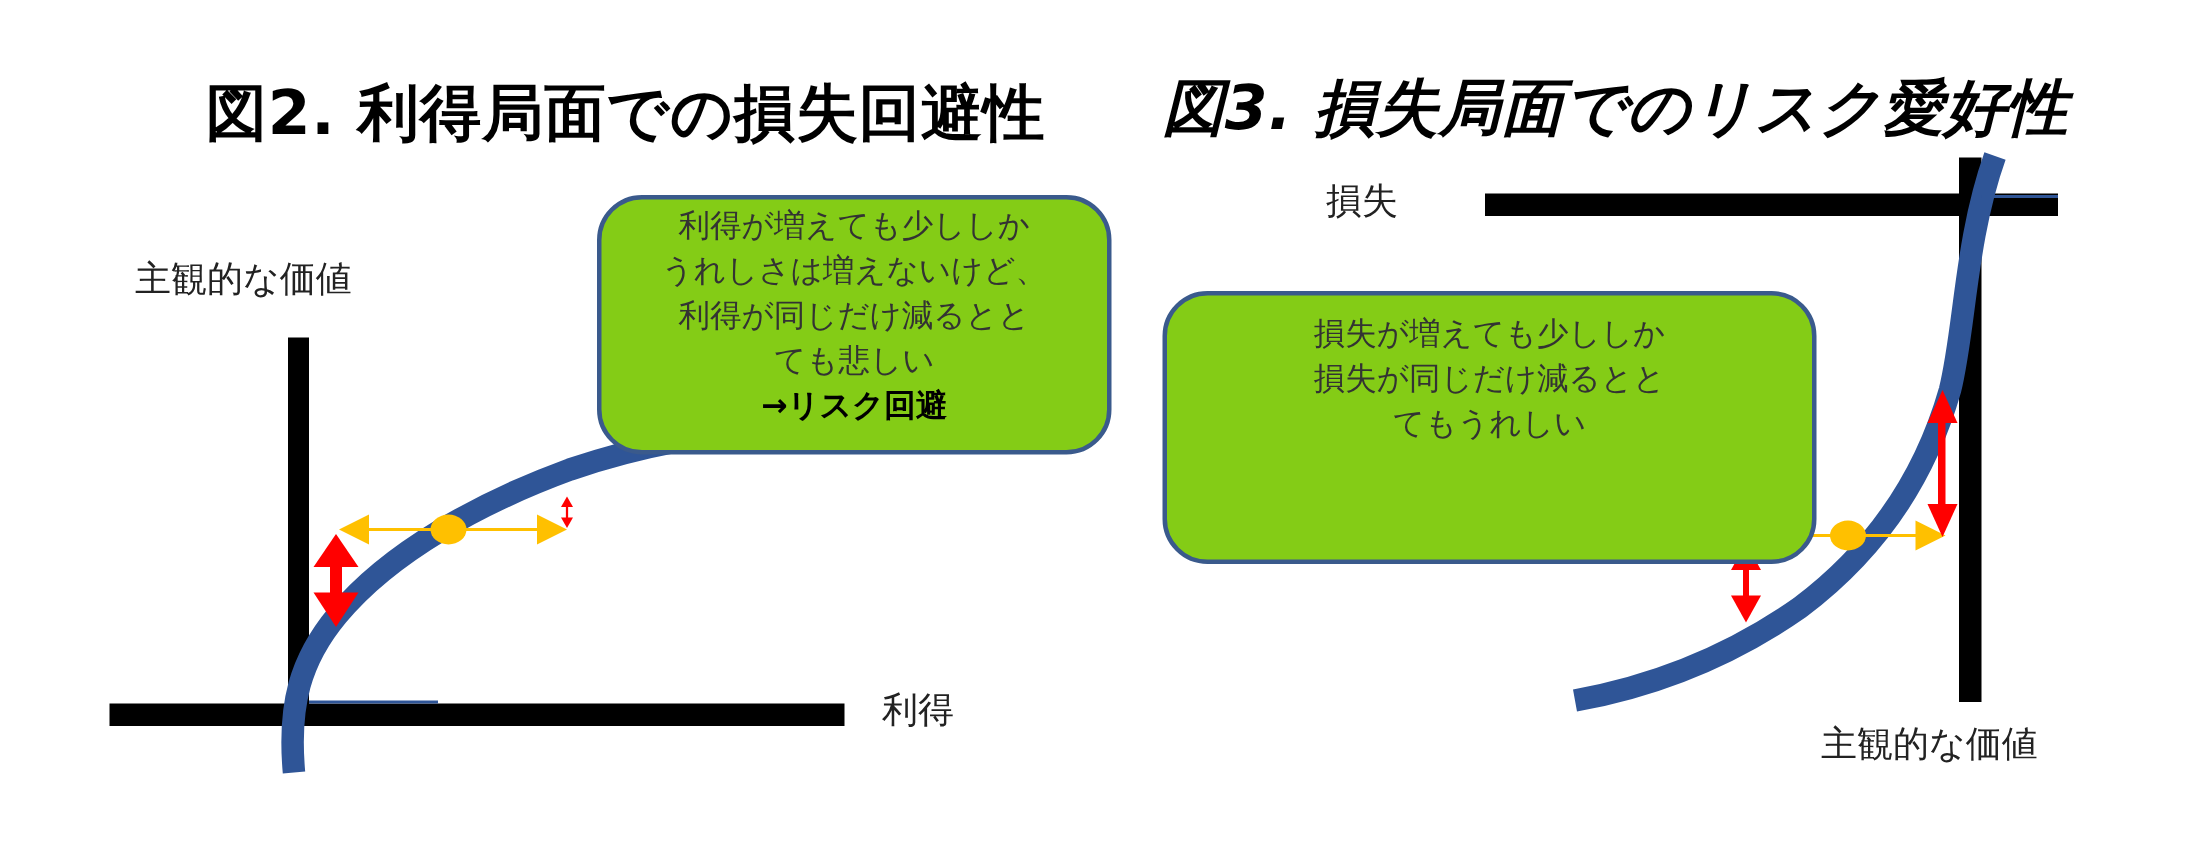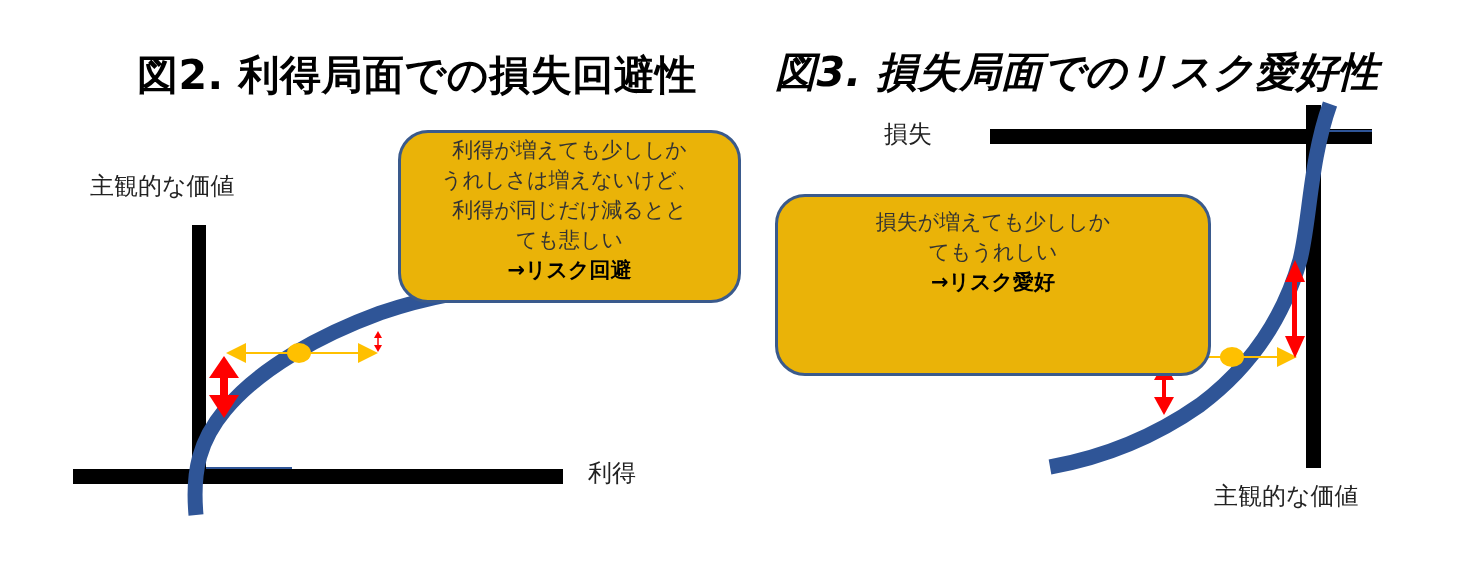--- a/index.html
+++ b/index.html
@@ -8,21 +8,21 @@
     .title { position: absolute; font-weight: bold; font-size: 41px; letter-spacing: 0.5px; white-space: nowrap; }
     #title-left { left: 137px; top: 48px; }
     #title-right { left: 775px; top: 45px; font-style: italic; }
     .axis-label { position: absolute; font-size: 24px; color: #222; white-space: nowrap; font-weight: 300; }
     #fig2-ylabel { left: 90px; top: 170px; }
     #fig2-xlabel { left: 588px; top: 457px; }
     #fig3-xlabel { left: 884px; top: 118px; }
     #fig3-ylabel { left: 1214px; top: 480px; }
     svg.diagram { position: absolute; left: 0; top: 0; }
     .callout { position: absolute; box-sizing: border-box; border: 3px solid #3a5a8c; border-radius: 30px;
-               background: #eab308; text-align: center; font-size: 21px; line-height: 30px; color: #333; }
+               background: #84cc16; text-align: center; font-size: 21px; line-height: 30px; color: #333; }
     .callout .line { display: block; white-space: nowrap; }
     .callout .conclusion { display: block; font-weight: bold; color: #000; }
     #callout-left { left: 398px; top: 130px; width: 343px; height: 173px; padding-top: 2px; }
     #callout-right { left: 775px; top: 194px; width: 436px; height: 182px; padding-top: 10px; }
   </style>
 </head>
 <body>
 
 <div id="title-left" class="title">図2. 利得局面での損失回避性</div>
 <div id="title-right" class="title">図3. 損失局面でのリスク愛好性</div>
@@ -95,15 +95,15 @@
 <div id="callout-left" class="callout">
   <span class="line">利得が増えても少ししか</span>
   <span class="line">うれしさは増えないけど、</span>
   <span class="line">利得が同じだけ減るとと</span>
   <span class="line">ても悲しい</span>
   <span class="conclusion">→リスク回避</span>
 </div>
 
 <div id="callout-right" class="callout">
   <span class="line">損失が増えても少ししか</span>
+  <span class="line">損失が同じだけ減るとと</span>
   <span class="line">てもうれしい</span>
-  <span class="conclusion">→リスク愛好</span>
 </div>
 
 </body></html>

